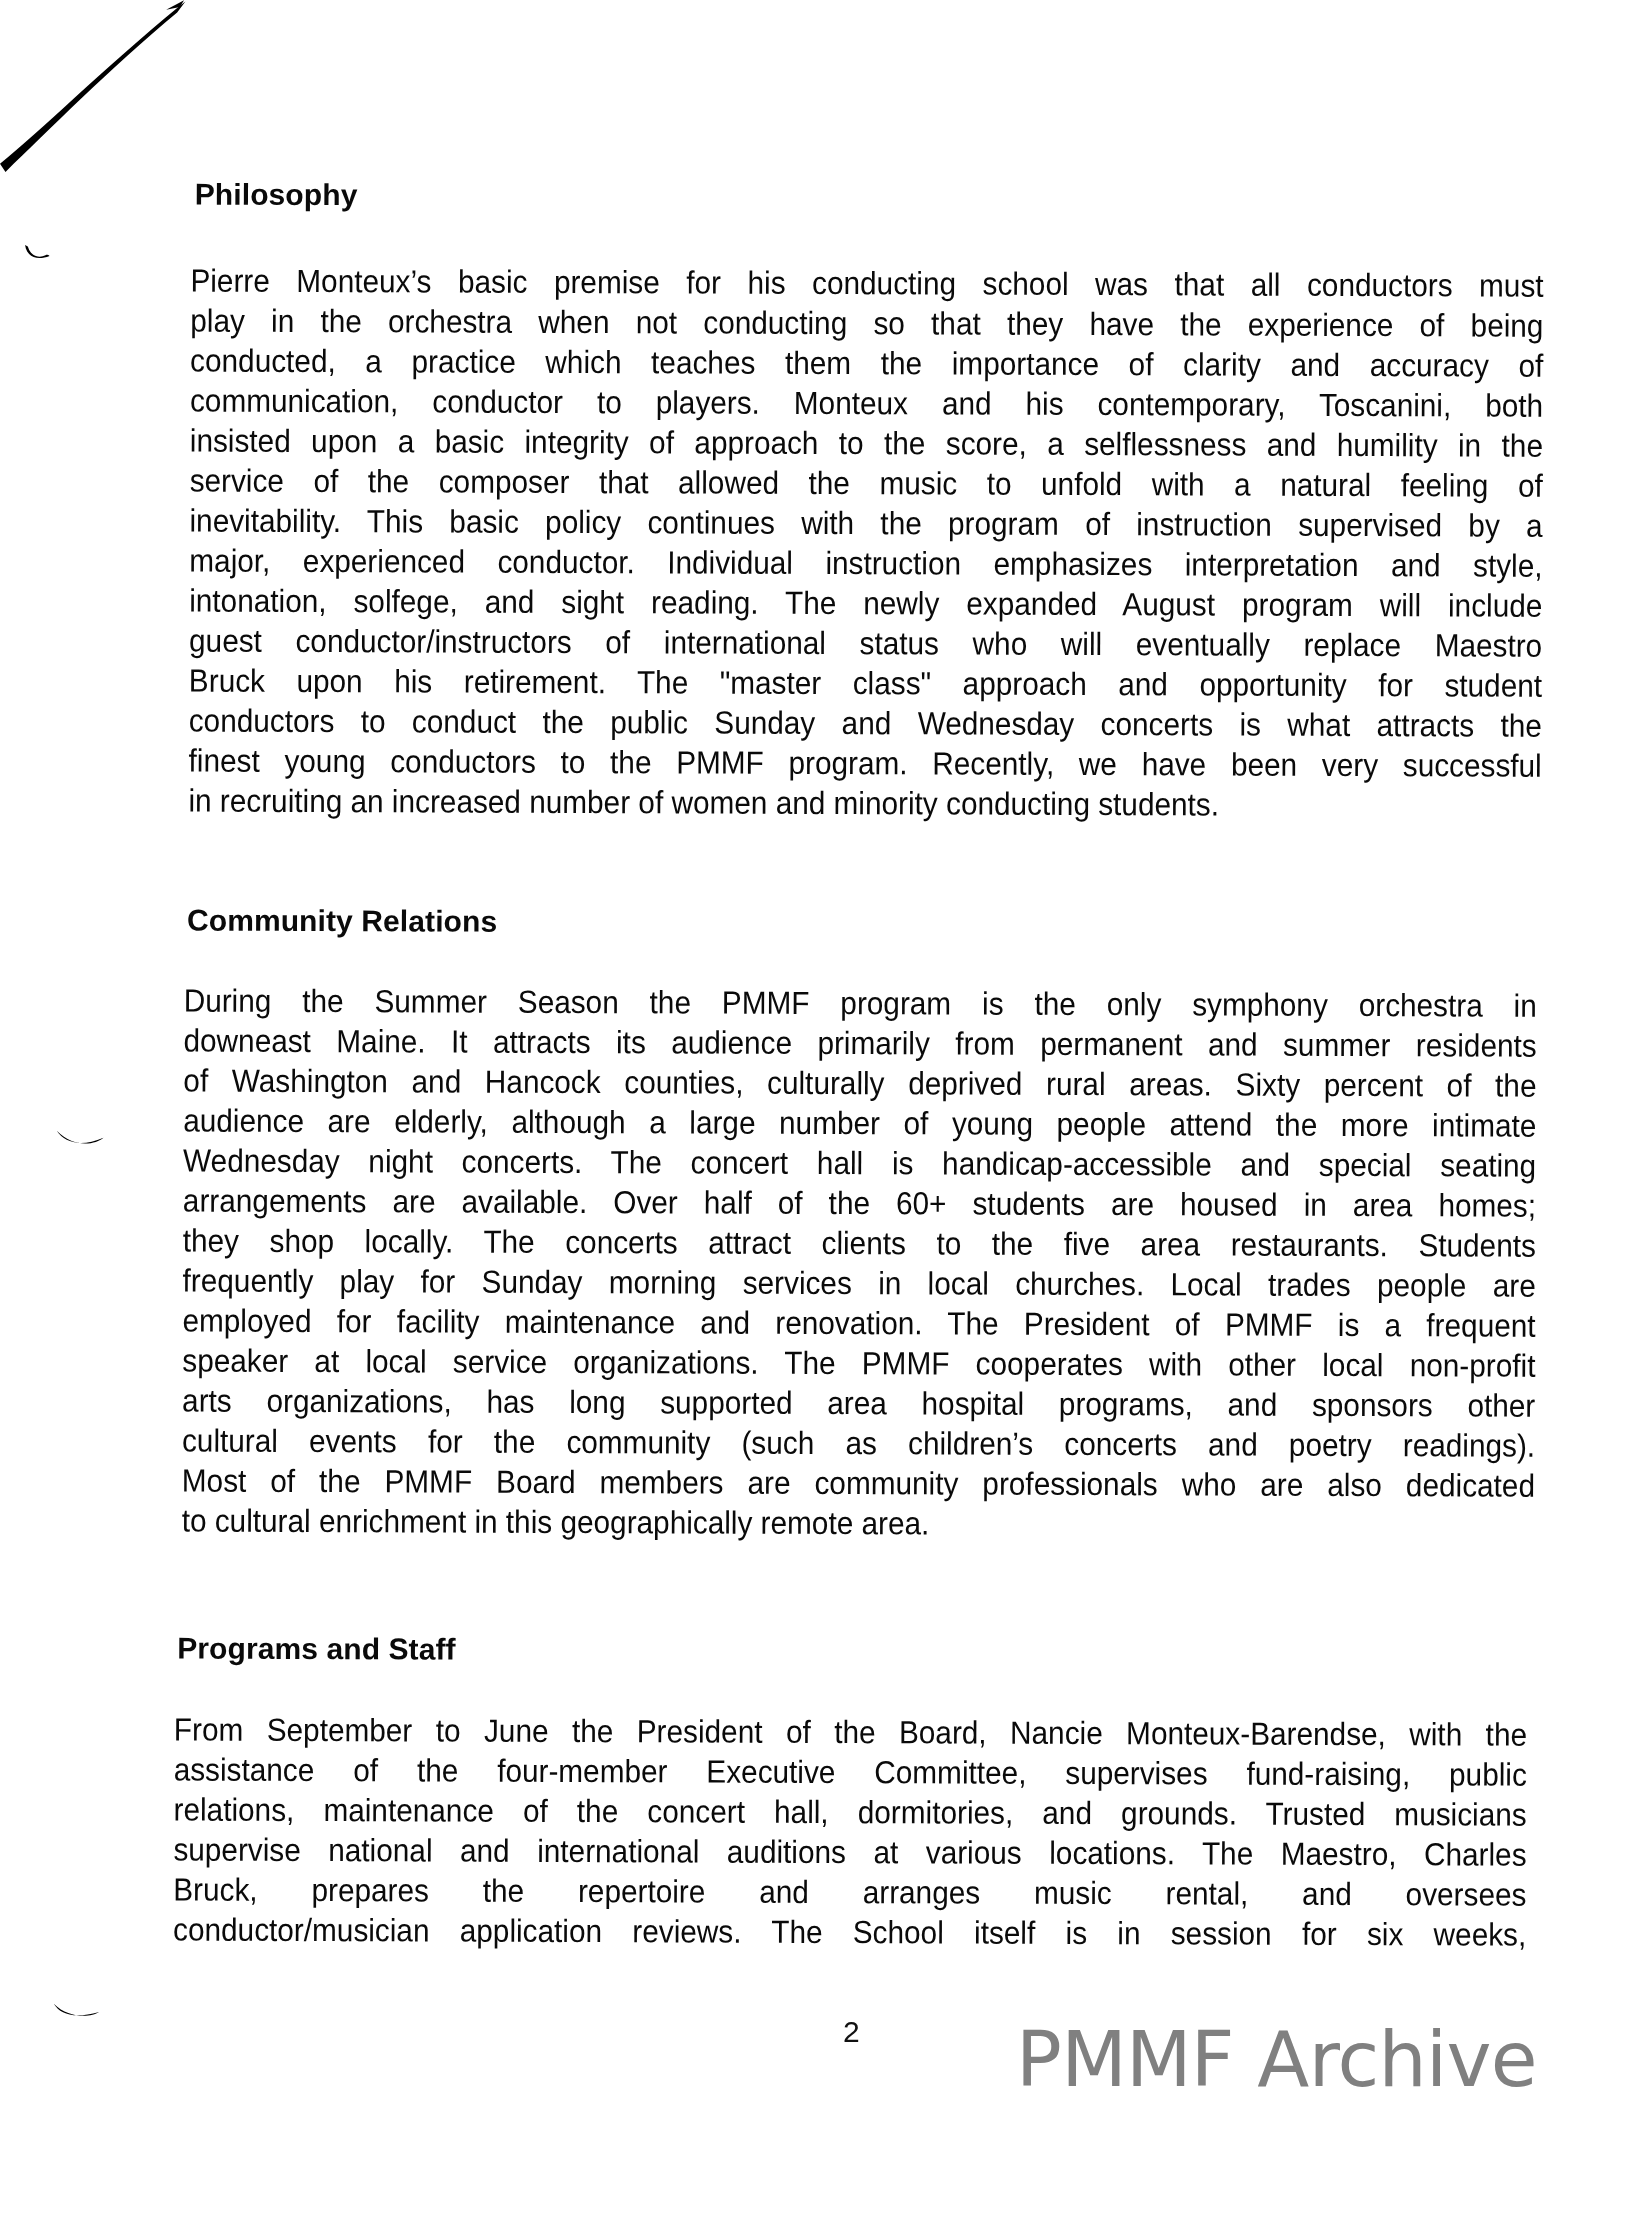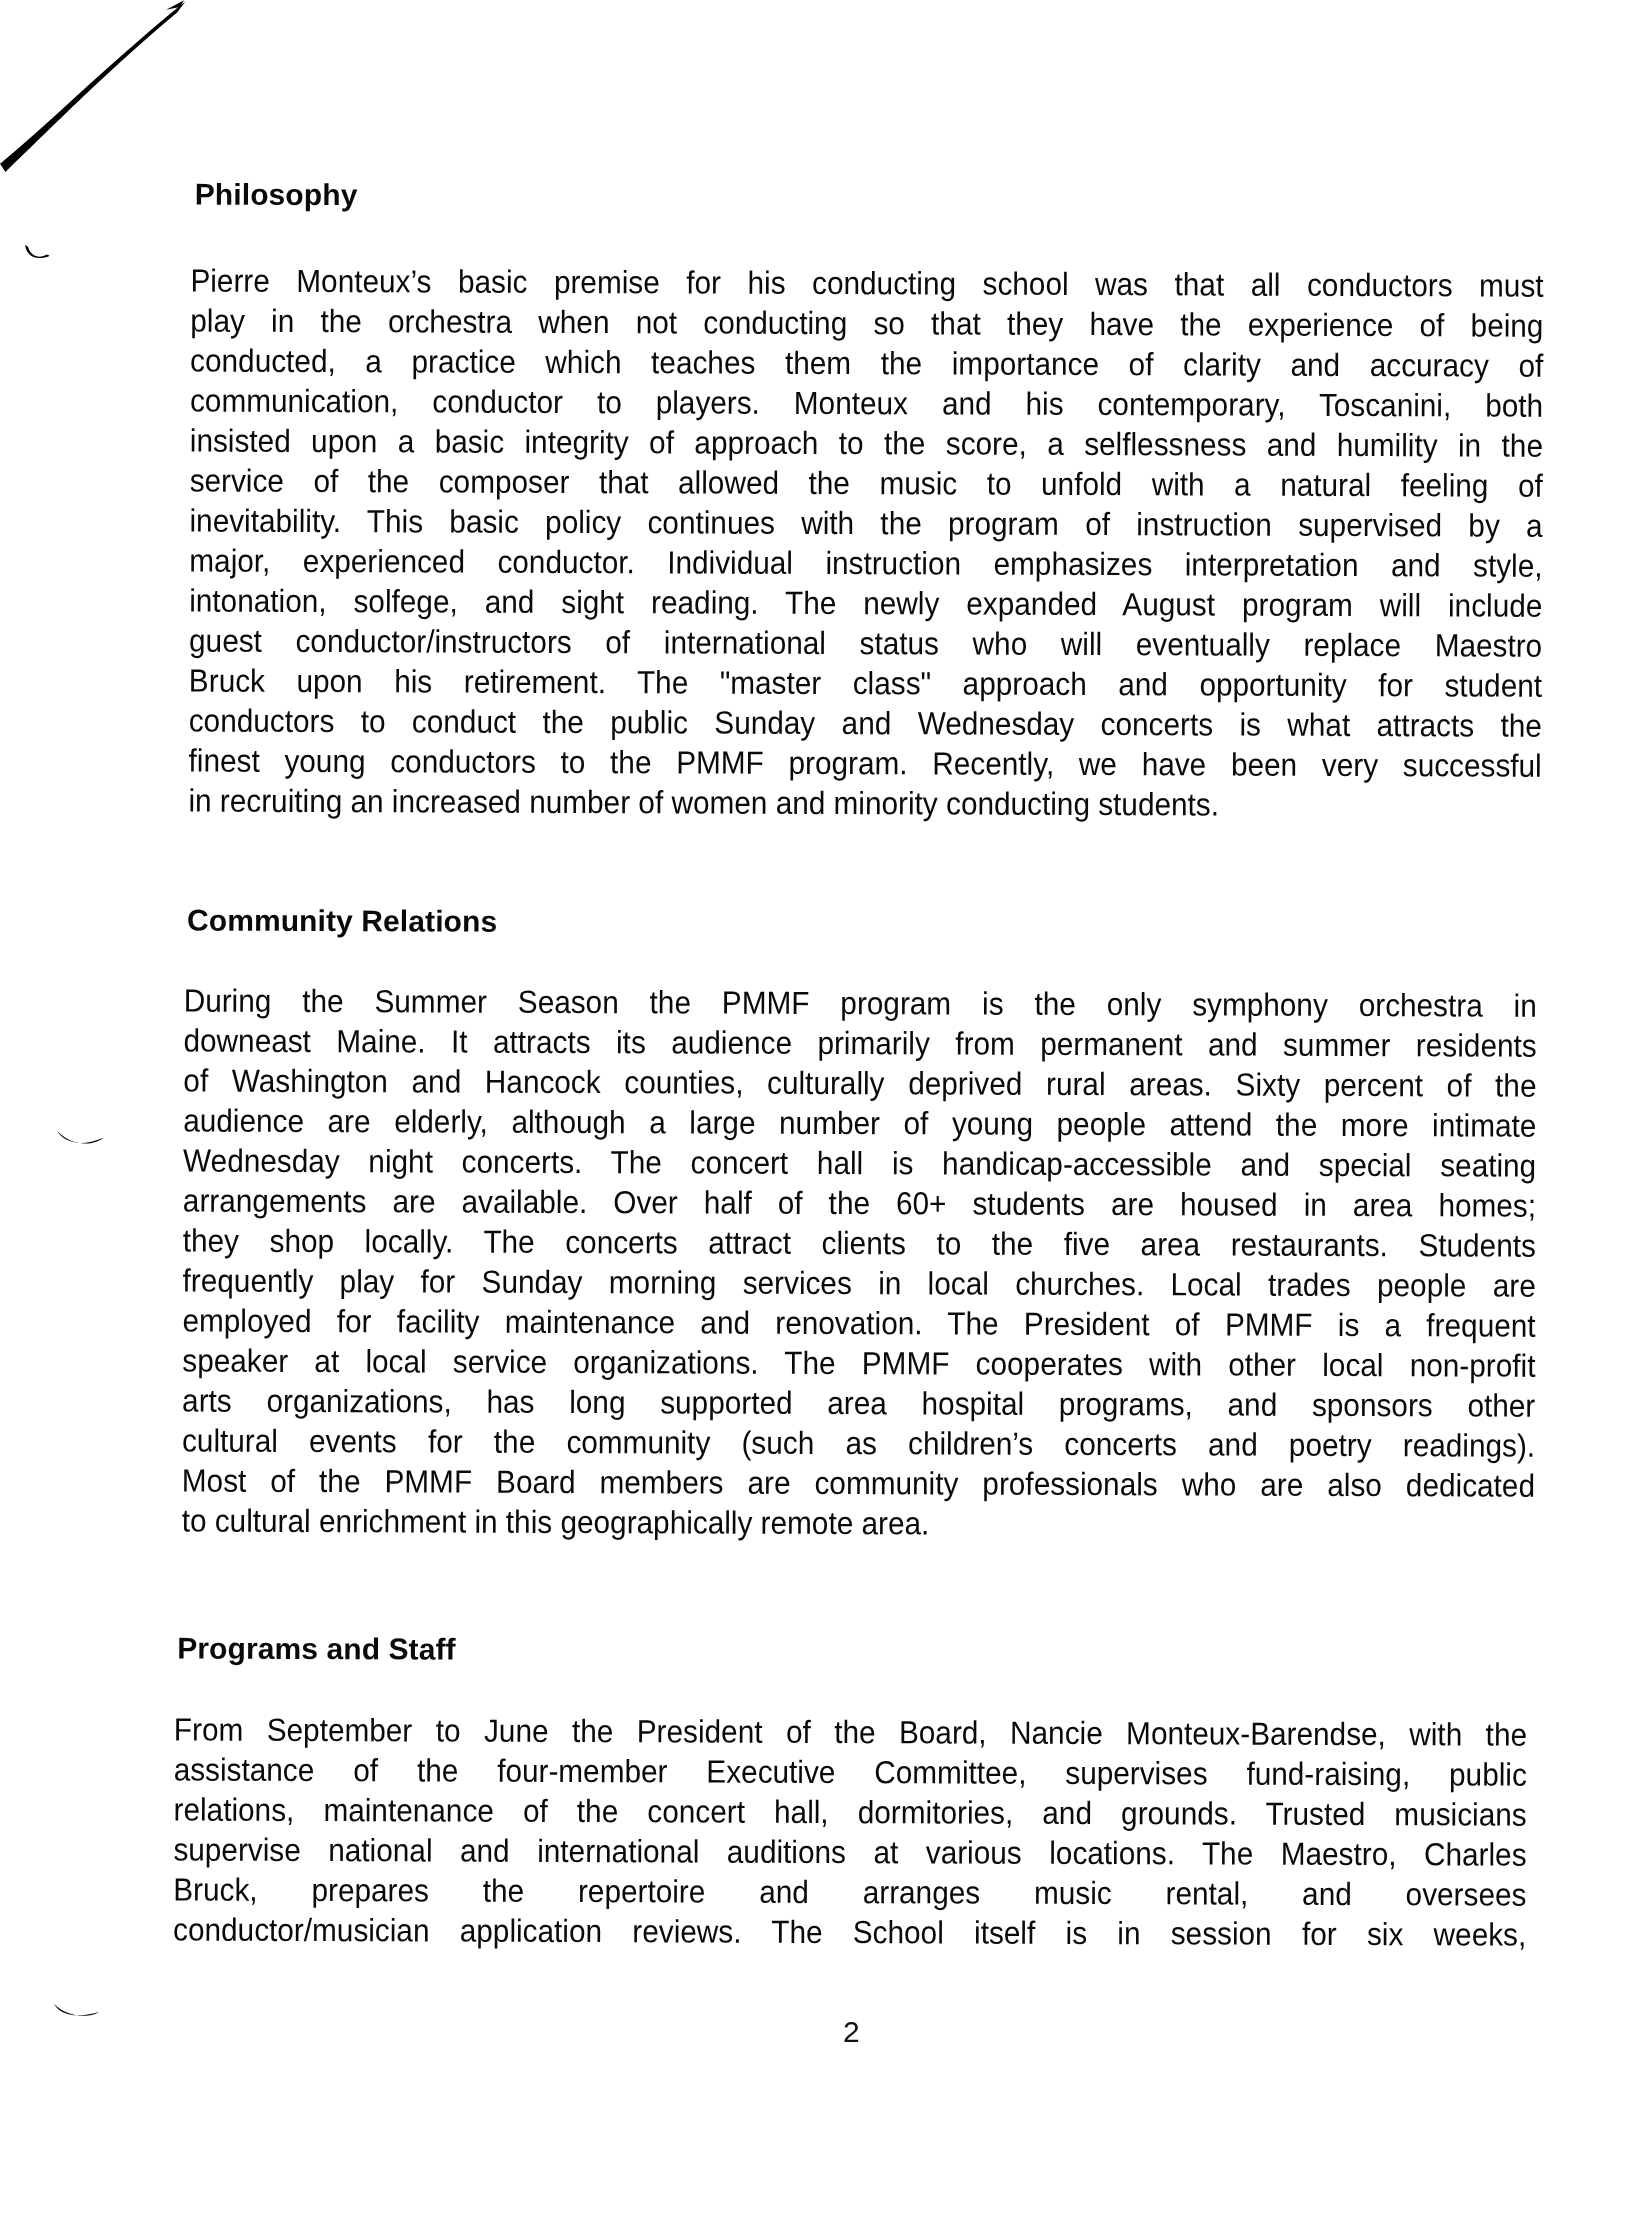--- a/index.html
+++ b/index.html
@@ -147,14 +147,15 @@
       <span class="line" style="white-space: normal; word-spacing: 0px; text-align-last: justify;">assistance of the four-member Executive Committee, supervises fund-raising, public</span>
       <span class="line" style="white-space: normal; word-spacing: 0px; text-align-last: justify;">relations, maintenance of the concert hall, dormitories, and grounds.  Trusted musicians</span>
       <span class="line" style="white-space: normal; word-spacing: 0px; text-align-last: justify;">supervise national and international auditions at various locations.  The Maestro, Charles</span>
       <span class="line" style="white-space: normal; word-spacing: 0px; text-align-last: justify;">Bruck, prepares the repertoire and arranges music rental, and oversees</span>
       <span class="line" style="white-space: normal; word-spacing: 0px; text-align-last: justify;">conductor/musician application reviews.  The School itself is in session for six weeks,</span>
     </div>
 
   </div>
 
   <div class="page-number">2</div>
+  <div class="watermark">PMMF Archive</div>
 </div>
 
 
 </body></html>

